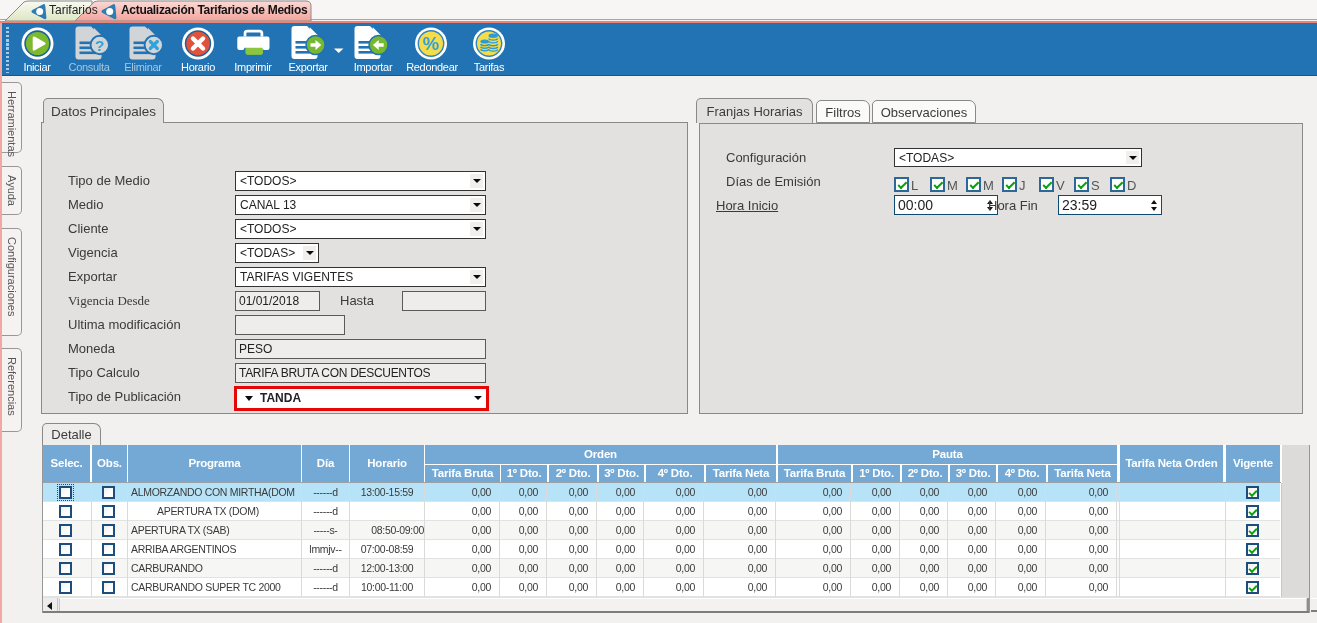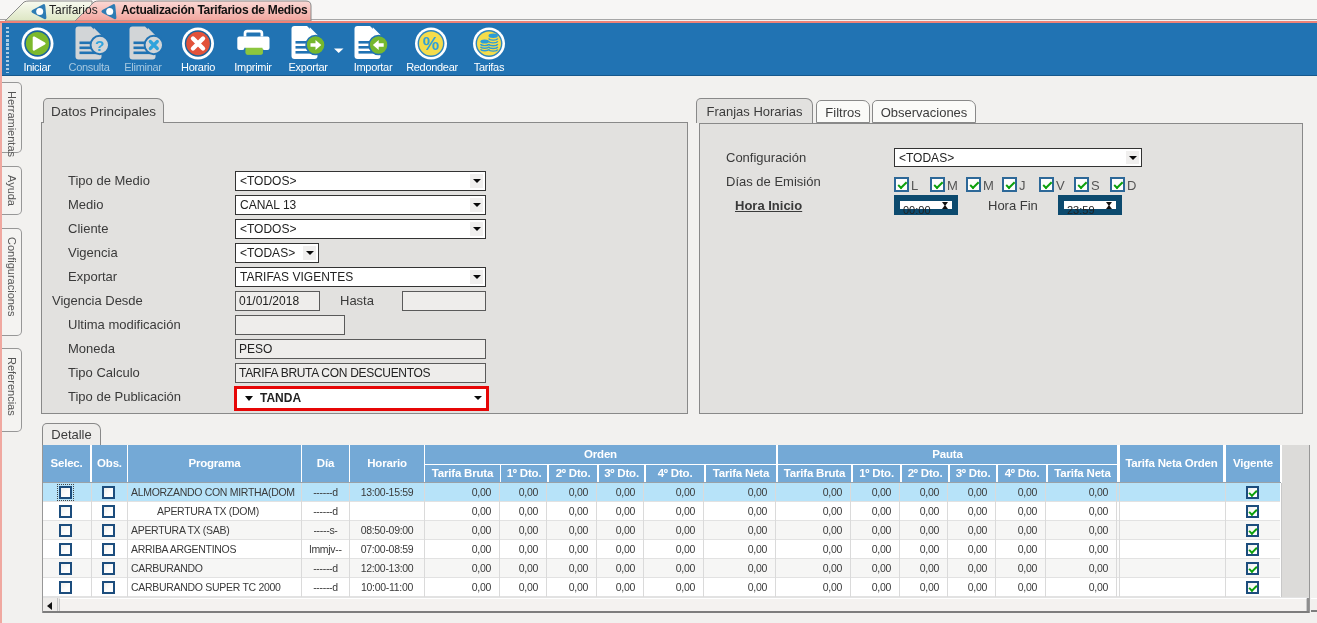--- a/index.html
+++ b/index.html
@@ -34,21 +34,21 @@
 .sel .arr:after { content:""; position:absolute; left:2.5px; top:5px; width:0; height:0;
   border-left:4px solid transparent; border-right:4px solid transparent; border-top:4.5px solid #0a0a0a; }
 .inp { position:absolute; height:20px; background:#eeedeb; border:1px solid #5a5a5a; font-size:12px; color:#222;
   line-height:18px; padding-left:3px; }
 
 .cb { position:absolute; width:15px; height:15px; background:#fdfdfd; border:2px solid #2d6898; }
 .cb.chk:after { content:""; position:absolute; left:1.5px; top:2.5px; width:6.5px; height:3px;
   border-left:2.4px solid #0ca00c; border-bottom:2.4px solid #0ca00c; transform:rotate(-45deg); }
 .cblab { position:absolute; font-size:13px; color:#555; }
 
-.spin { position:absolute; width:64px; height:20px; background:#fff; border:6px solid #0c4a6e; font-size:11px;
+.spin { position:absolute; width:104px; height:20px; background:#fff; border:1px solid #0c4a6e; font-size:14px;
   color:#222; line-height:18px; padding-left:3px; }
 .spin .up { position:absolute; right:4px; top:3.5px; width:0; height:0;
   border-left:3.5px solid transparent; border-right:3.5px solid transparent; border-bottom:4px solid #111; }
 .spin .dn { position:absolute; right:4px; bottom:3.5px; width:0; height:0;
   border-left:3.5px solid transparent; border-right:3.5px solid transparent; border-top:4px solid #111; }
 
 #grid { left:42px; top:445px; width:1268px; height:168px; background:#fff; border-left:1px solid #979797;
   border-right:1px solid #979797; }
 .hcell { position:absolute; background:#74a9d6; color:#fff; font-size:11.5px; font-weight:bold; letter-spacing:-0.2px; text-align:center; overflow:hidden; }
 .drow { position:absolute; left:0; width:1238px; height:19px; }
@@ -197,21 +197,21 @@
       <span>Referencias</span>
     </div>
 
   <div class="tab-top" style="left:43px;top:98px;width:121px;height:25px;line-height:26px;font-size:13.5px;">Datos Principales</div>
   <div class="panel" style="left:41px;top:122px;width:647px;height:292px;"></div>
   <div class="flabel" style="left:68px;top:171px;">Tipo de Medio</div>
   <div class="flabel" style="left:68px;top:195px;">Medio</div>
   <div class="flabel" style="left:68px;top:219px;">Cliente</div>
   <div class="flabel" style="left:68px;top:243px;">Vigencia</div>
   <div class="flabel" style="left:68px;top:267px;">Exportar</div>
-  <div class="flabel" style="left:52px;top:291px;">Vigencia Desde</div>
+  <div class="flabel" style="left:68px;top:291px;font-family:Liberation Serif, serif;">Vigencia Desde</div>
   <div class="flabel" style="left:68px;top:315px;">Ultima modificación</div>
   <div class="flabel" style="left:68px;top:339px;">Moneda</div>
   <div class="flabel" style="left:68px;top:363px;">Tipo Calculo</div>
   <div class="flabel" style="left:68px;top:387px;">Tipo de Publicación</div>
   <div class="sel" style="left:235px;top:171px;width:251px;">&lt;TODOS&gt;<span class="arr"></span></div>
   <div class="sel" style="left:235px;top:195px;width:251px;">CANAL 13<span class="arr"></span></div>
   <div class="sel" style="left:235px;top:219px;width:251px;">&lt;TODOS&gt;<span class="arr"></span></div>
   <div class="sel" style="left:235px;top:243px;width:84px;">&lt;TODAS&gt;<span class="arr"></span></div>
   <div class="sel" style="left:235px;top:267px;width:251px;">TARIFAS VIGENTES<span class="arr"></span></div>
   <div class="inp" style="left:235px;top:291px;width:85px;">01/01/2018</div>
@@ -242,21 +242,21 @@
   <div class="cb chk" style="left:966px;top:177px;"></div>
     <div class="cblab" style="left:983px;top:178px;">M</div>
   <div class="cb chk" style="left:1002px;top:177px;"></div>
     <div class="cblab" style="left:1019px;top:178px;">J</div>
   <div class="cb chk" style="left:1039px;top:177px;"></div>
     <div class="cblab" style="left:1056px;top:178px;">V</div>
   <div class="cb chk" style="left:1074px;top:177px;"></div>
     <div class="cblab" style="left:1091px;top:178px;">S</div>
   <div class="cb chk" style="left:1110px;top:177px;"></div>
     <div class="cblab" style="left:1127px;top:178px;">D</div>
-  <div class="flabel" style="left:735px;top:196px;text-decoration:underline;font-weight:bold;">Hora Inicio</div>
+  <div class="flabel" style="left:716px;top:196px;text-decoration:underline;">Hora Inicio</div>
   <div class="spin" style="left:894px;top:195px;">00:00<span class="up"></span><span class="dn"></span></div>
   <div class="flabel" style="left:988px;top:196px;">Hora Fin</div>
   <div class="spin" style="left:1058px;top:195px;">23:59<span class="up"></span><span class="dn"></span></div>
 
   <div class="tab-top" style="left:42px;top:423px;width:59px;height:22px;line-height:22px;background:#eeedeb;">Detalle</div>
   <div class="abs" style="left:1311px;top:598px;width:6px;height:13px;background:#f2f0ee;border-top:1px solid #fff;"></div>
   <div class="abs" style="left:1311px;top:610px;width:6px;height:2px;background:#7d7d7d;"></div>
   <div class="abs" id="grid">
   <div class="abs" style="left:0;top:0;width:1266px;height:38px;background:#fff;"></div>
   <div class="hcell" style="left:0px;top:0;width:47px;height:37px;line-height:37px;">Selec.</div>
@@ -318,21 +318,21 @@
     <span class="dcell num" style="left:907px;width:46px;padding-right:8px;border-right:1px solid #dadada;">0,00</span>
     <span class="dcell num" style="left:955px;width:48px;padding-right:8px;border-right:1px solid #dadada;">0,00</span>
     <span class="dcell num" style="left:1005px;width:69px;padding-right:8px;border-right:1px solid #dadada;">0,00</span>
     <span class="gcb chk" style="left:1203px;"></span>
   </div>
   <div class="drow" style="top:76px;width:1237px;background:#f6f6f5;border-bottom:1px solid #e2e2e2;">
     <span class="gcb" style="left:16px;"></span>
     <span class="gcb" style="left:59px;"></span>
     <span class="dcell" style="left:86px;width:171px;padding-left:2px;">APERTURA TX (SAB)</span>
     <span class="dcell" style="left:259px;width:47px;text-align:center;">-----s-</span>
-    <span class="dcell" style="left:307px;width:74px;text-align:center;">08:50-09:00</span>
+    <span class="dcell" style="left:307px;width:74px;text-align:right;">08:50-09:00</span>
     <span class="dcell num" style="left:382px;width:75px;padding-right:8px;border-right:1px solid #dadada;">0,00</span>
     <span class="dcell num" style="left:458px;width:46px;padding-right:8px;border-right:1px solid #dadada;">0,00</span>
     <span class="dcell num" style="left:506px;width:48px;padding-right:8px;border-right:1px solid #dadada;">0,00</span>
     <span class="dcell num" style="left:556px;width:45px;padding-right:8px;border-right:1px solid #dadada;">0,00</span>
     <span class="dcell num" style="left:603px;width:58px;padding-right:8px;border-right:1px solid #dadada;">0,00</span>
     <span class="dcell num" style="left:663px;width:70px;padding-right:8px;border-right:1px solid #dadada;">0,00</span>
     <span class="dcell num" style="left:735px;width:73px;padding-right:8px;border-right:1px solid #dadada;">0,00</span>
     <span class="dcell num" style="left:810px;width:47px;padding-right:8px;border-right:1px solid #dadada;">0,00</span>
     <span class="dcell num" style="left:859px;width:46px;padding-right:8px;border-right:1px solid #dadada;">0,00</span>
     <span class="dcell num" style="left:907px;width:46px;padding-right:8px;border-right:1px solid #dadada;">0,00</span>

